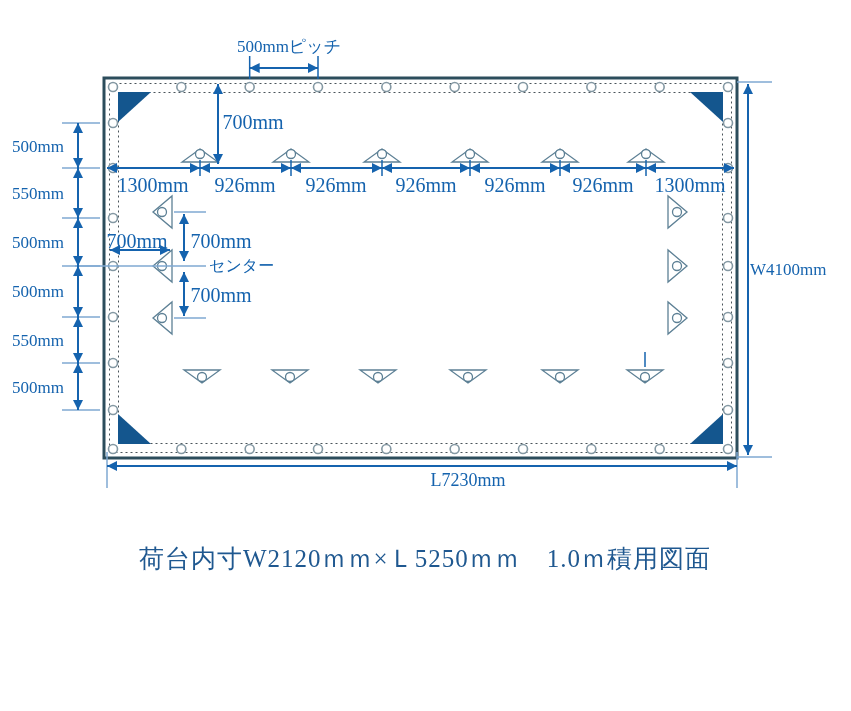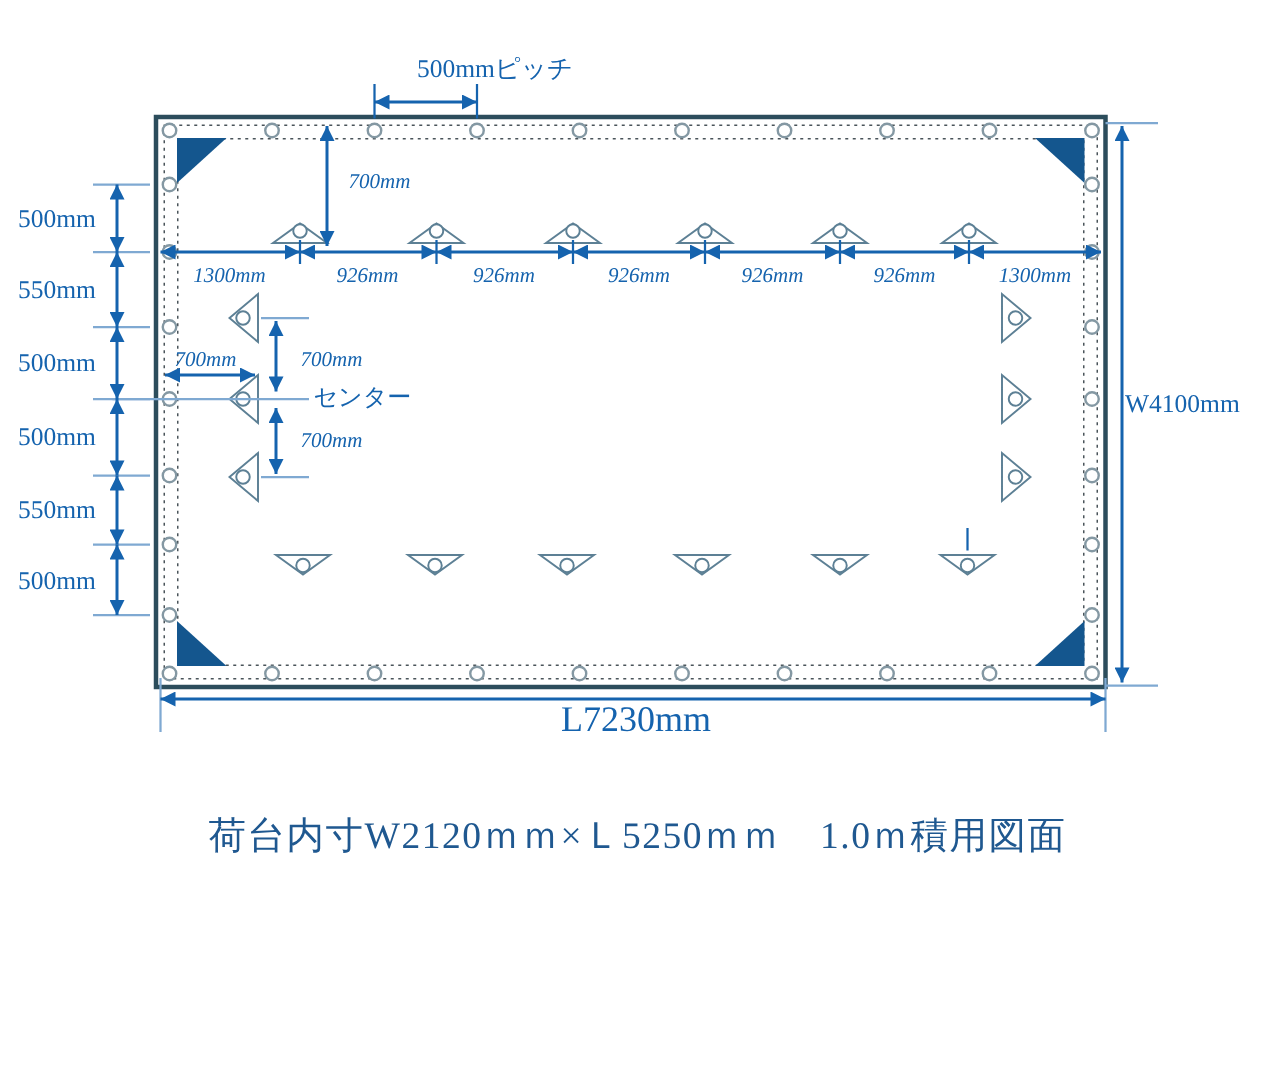--- a/index.html
+++ b/index.html
@@ -5,22 +5,22 @@
   html,body{margin:0;padding:0;background:#fff;}
   .canvas{position:relative;width:851px;height:711px;background:#fff;overflow:hidden;
           font-family:"Liberation Serif","DejaVu Serif",serif;}
   #dxf{position:absolute;left:0;top:0;}
   .lbl{position:absolute;transform:translate(-50%,-50%);color:var(--dim,#1563ae);
        white-space:nowrap;line-height:1;}
   .lbl-left{position:absolute;transform:translateY(-50%);color:var(--dim,#1563ae);
        white-space:nowrap;line-height:1;}
   .f16{font-size:16px;}
   .f17{font-size:17px;}
-  .f18{font-size:24px;}
-  .f19{font-size:14px;font-style:italic;}
+  .f18{font-size:18px;margin-left:44px;}
+  .f19{font-size:20px;}
   .title{font-size:25px;color:var(--title,#1f5890);letter-spacing:1px;}
 </style>
 </head>
 <body>
 
 <div class="canvas">
 
   <svg id="dxf" width="851" height="711" viewBox="0 0 851 711">
       <defs>
         <marker id="ah" viewBox="0 0 10 10" refX="10" refY="5" markerWidth="11" markerHeight="10" markerUnits="userSpaceOnUse" orient="auto-start-reverse">
@@ -152,21 +152,21 @@
         <line x1="737" y1="82" x2="772" y2="82" stroke="#7fa9d2" stroke-width="1.5"></line>
         <line x1="737" y1="457" x2="772" y2="457" stroke="#7fa9d2" stroke-width="1.5"></line>
         <line x1="748" y1="84" x2="748" y2="455" stroke="#1563ae" stroke-width="2" marker-start="url(#ah)" marker-end="url(#ah)"></line>
         <line x1="107" y1="452" x2="107" y2="488" stroke="#7fa9d2" stroke-width="1.5"></line>
         <line x1="737" y1="452" x2="737" y2="488" stroke="#7fa9d2" stroke-width="1.5"></line>
         <line x1="107" y1="466" x2="737" y2="466" stroke="#1563ae" stroke-width="2" marker-start="url(#ah)" marker-end="url(#ah)"></line>
         <line x1="645" y1="352" x2="645" y2="367" stroke="#1563ae" stroke-width="1.5"></line>
       </g>
     </svg>
 
-  <span class="lbl f17" style="left:289px;top:46px;margin-left:41px;">500mmピッチ</span>
+  <span class="lbl f17" style="left:289px;top:46px;">500mmピッチ</span>
 
   <span class="lbl f19" style="left:253px;top:122px;">700mm</span>
 
   <span class="lbl f19" style="left:153px;top:185px;">1300mm</span>
   <span class="lbl f19" style="left:245px;top:185px;">926mm</span>
   <span class="lbl f19" style="left:336px;top:185px;">926mm</span>
   <span class="lbl f19" style="left:426px;top:185px;">926mm</span>
   <span class="lbl f19" style="left:515px;top:185px;">926mm</span>
   <span class="lbl f19" style="left:603px;top:185px;">926mm</span>
   <span class="lbl f19" style="left:690px;top:185px;">1300mm</span>

